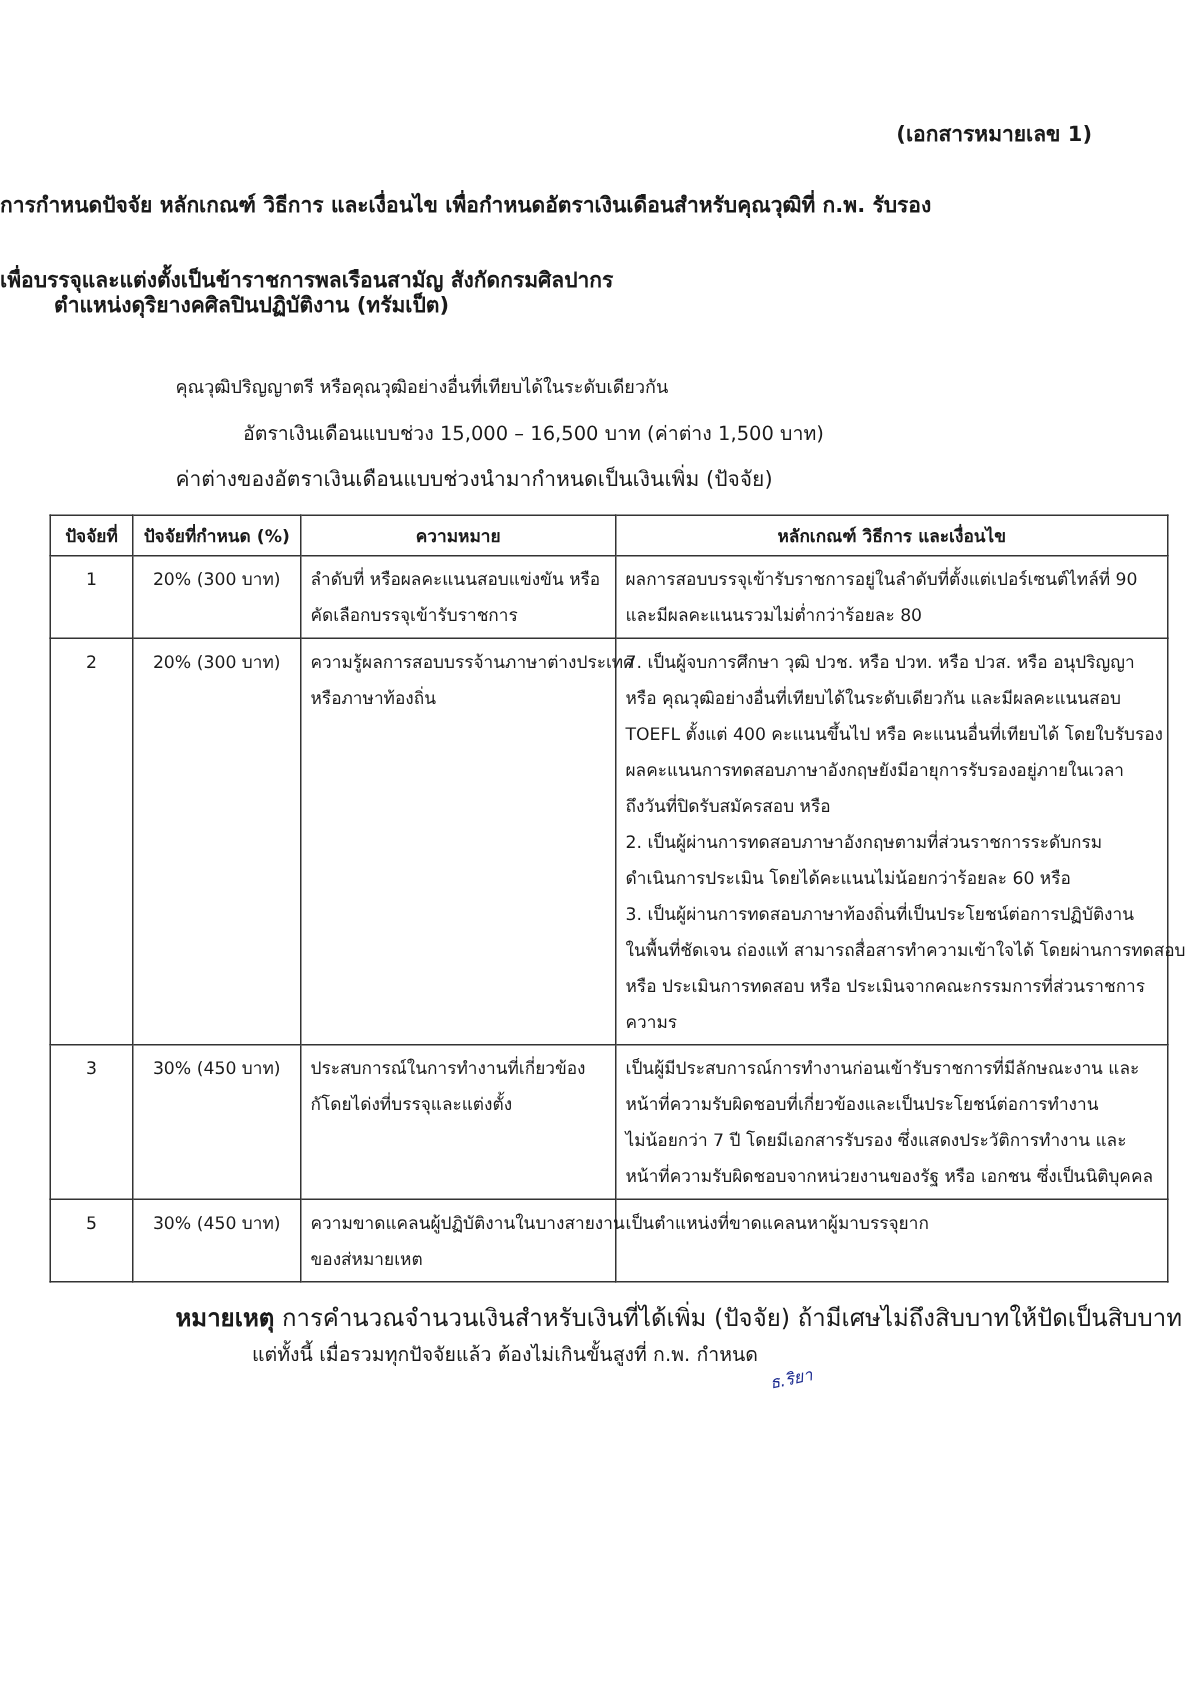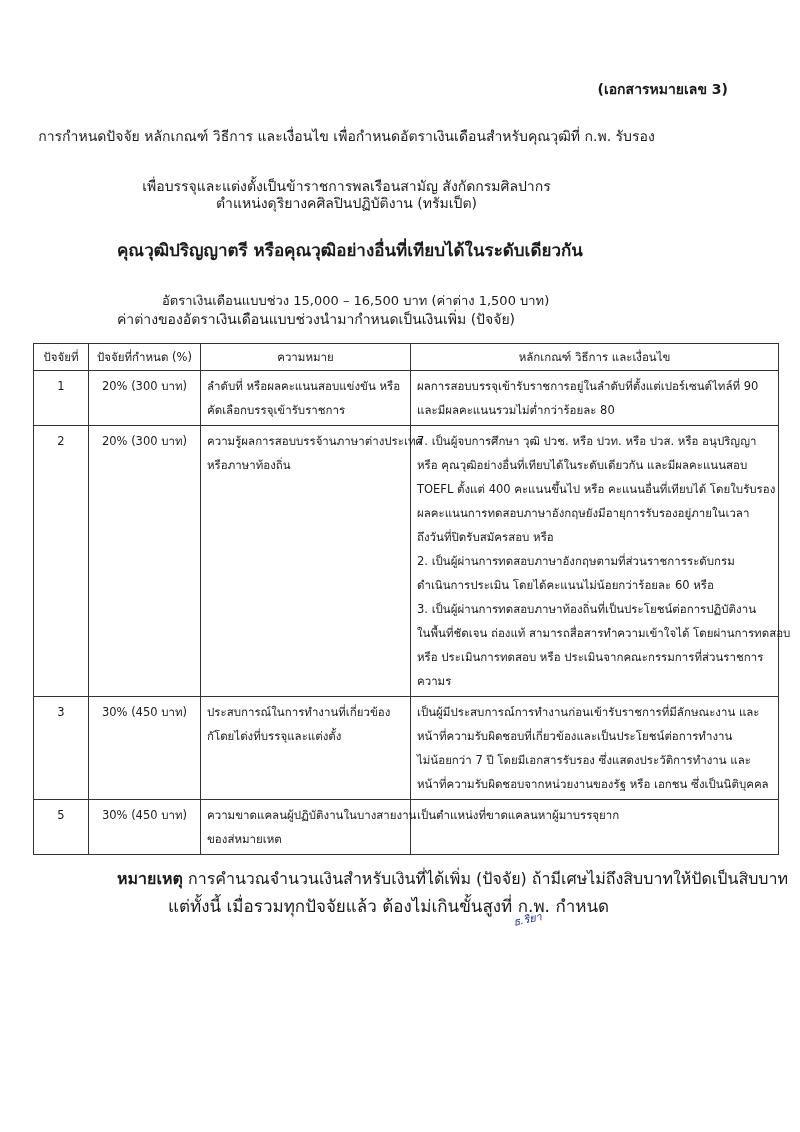--- a/index.html
+++ b/index.html
@@ -1,41 +1,41 @@
 <!DOCTYPE html>
 <html><head>
   <meta charset="utf-8">
   <style>
     html, body { margin: 0; padding: 0; background: #ffffff; }
     body { width: 800px; height: 1132px; position: relative; overflow: hidden; color: #1a1a1a;
            font-family: "DejaVu Sans", "Liberation Sans", sans-serif; }
     .abs { position: absolute; }
     .docno { right: 72px; top: 78px; font-size: 14px; font-weight: bold; }
-    .title { left: 0; width: 693px; text-align: center; font-size: 14px; font-weight: normal; }
-    .t1 { top: 125px; } .t2 { top: 175px; } .t3 { top: 192px; }
-    .qual { left: 117px; top: 236px; font-size: 17px; font-weight: bold; }
-    .rate { left: 162px; top: 278px; font-size: 13px; margin-top: 12px; }
+    .title { left: 0; width: 693px; font-size: 14px; font-weight: bold; }
+    .t1 { top: 125px; } .t2 { top: 175px; } .t3 { top: 192px; margin-left: 36px; }
+    .qual { left: 117px; top: 248px; font-size: 12px; font-weight: normal; }
+    .rate { left: 162px; top: 278px; font-size: 13px; }
     .diff { left: 117px; top: 308px; font-size: 14px; }
     table.factors { position: absolute; left: 33px; top: 343px; width: 745px; border-collapse: collapse;
            font-size: 11.5px; table-layout: fixed; }
     table.factors th, table.factors td { border: 1px solid #333; vertical-align: top; padding: 3px 6px; line-height: 24px; }
-    table.factors th { font-weight: normal; text-align: center; height: 20px; line-height: 20px; }
+    table.factors th { font-weight: bold; text-align: center; height: 20px; line-height: 20px; }
     td.c { text-align: center; }
     col.c1 { width: 55px; } col.c2 { width: 112px; } col.c3 { width: 210px; } col.c4 { width: 368px; }
     .line { display: block; white-space: nowrap; }
     tr.r1 td { height: 44px; } tr.r2 td { height: 262px; } tr.r3 td { height: 96px; } tr.r5 td { height: 42px; }
     .note { left: 117px; top: 866px; font-size: 16px; }
     .note b { font-weight: bold; }
-    .note2 { left: 168px; top: 892px; font-size: 17px; }
+    .note2 { left: 168px; top: 892px; font-size: 13px; }
     .sig { left: 513px; top: 910px; font-size: 11px; color: #1b2a8f; font-style: italic; transform: rotate(-12deg); }
   </style>
 </head>
 <body>
 
-<div class="abs docno">(เอกสารหมายเลข 3)</div>
+<div class="abs docno">(เอกสารหมายเลข 1)</div>
 
 <div class="abs title t1">การกำหนดปัจจัย หลักเกณฑ์ วิธีการ และเงื่อนไข เพื่อกำหนดอัตราเงินเดือนสำหรับคุณวุฒิที่ ก.พ. รับรอง</div>
 <div class="abs title t2">เพื่อบรรจุและแต่งตั้งเป็นข้าราชการพลเรือนสามัญ สังกัดกรมศิลปากร</div>
 <div class="abs title t3">ตำแหน่งดุริยางคศิลปินปฏิบัติงาน (ทรัมเป็ต)</div>
 
 <div class="abs qual">คุณวุฒิปริญญาตรี หรือคุณวุฒิอย่างอื่นที่เทียบได้ในระดับเดียวกัน</div>
 <div class="abs rate">อัตราเงินเดือนแบบช่วง 15,000 – 16,500 บาท (ค่าต่าง 1,500 บาท)</div>
 <div class="abs diff">ค่าต่างของอัตราเงินเดือนแบบช่วงนำมากำหนดเป็นเงินเพิ่ม (ปัจจัย)</div>
 
 <table class="factors">

